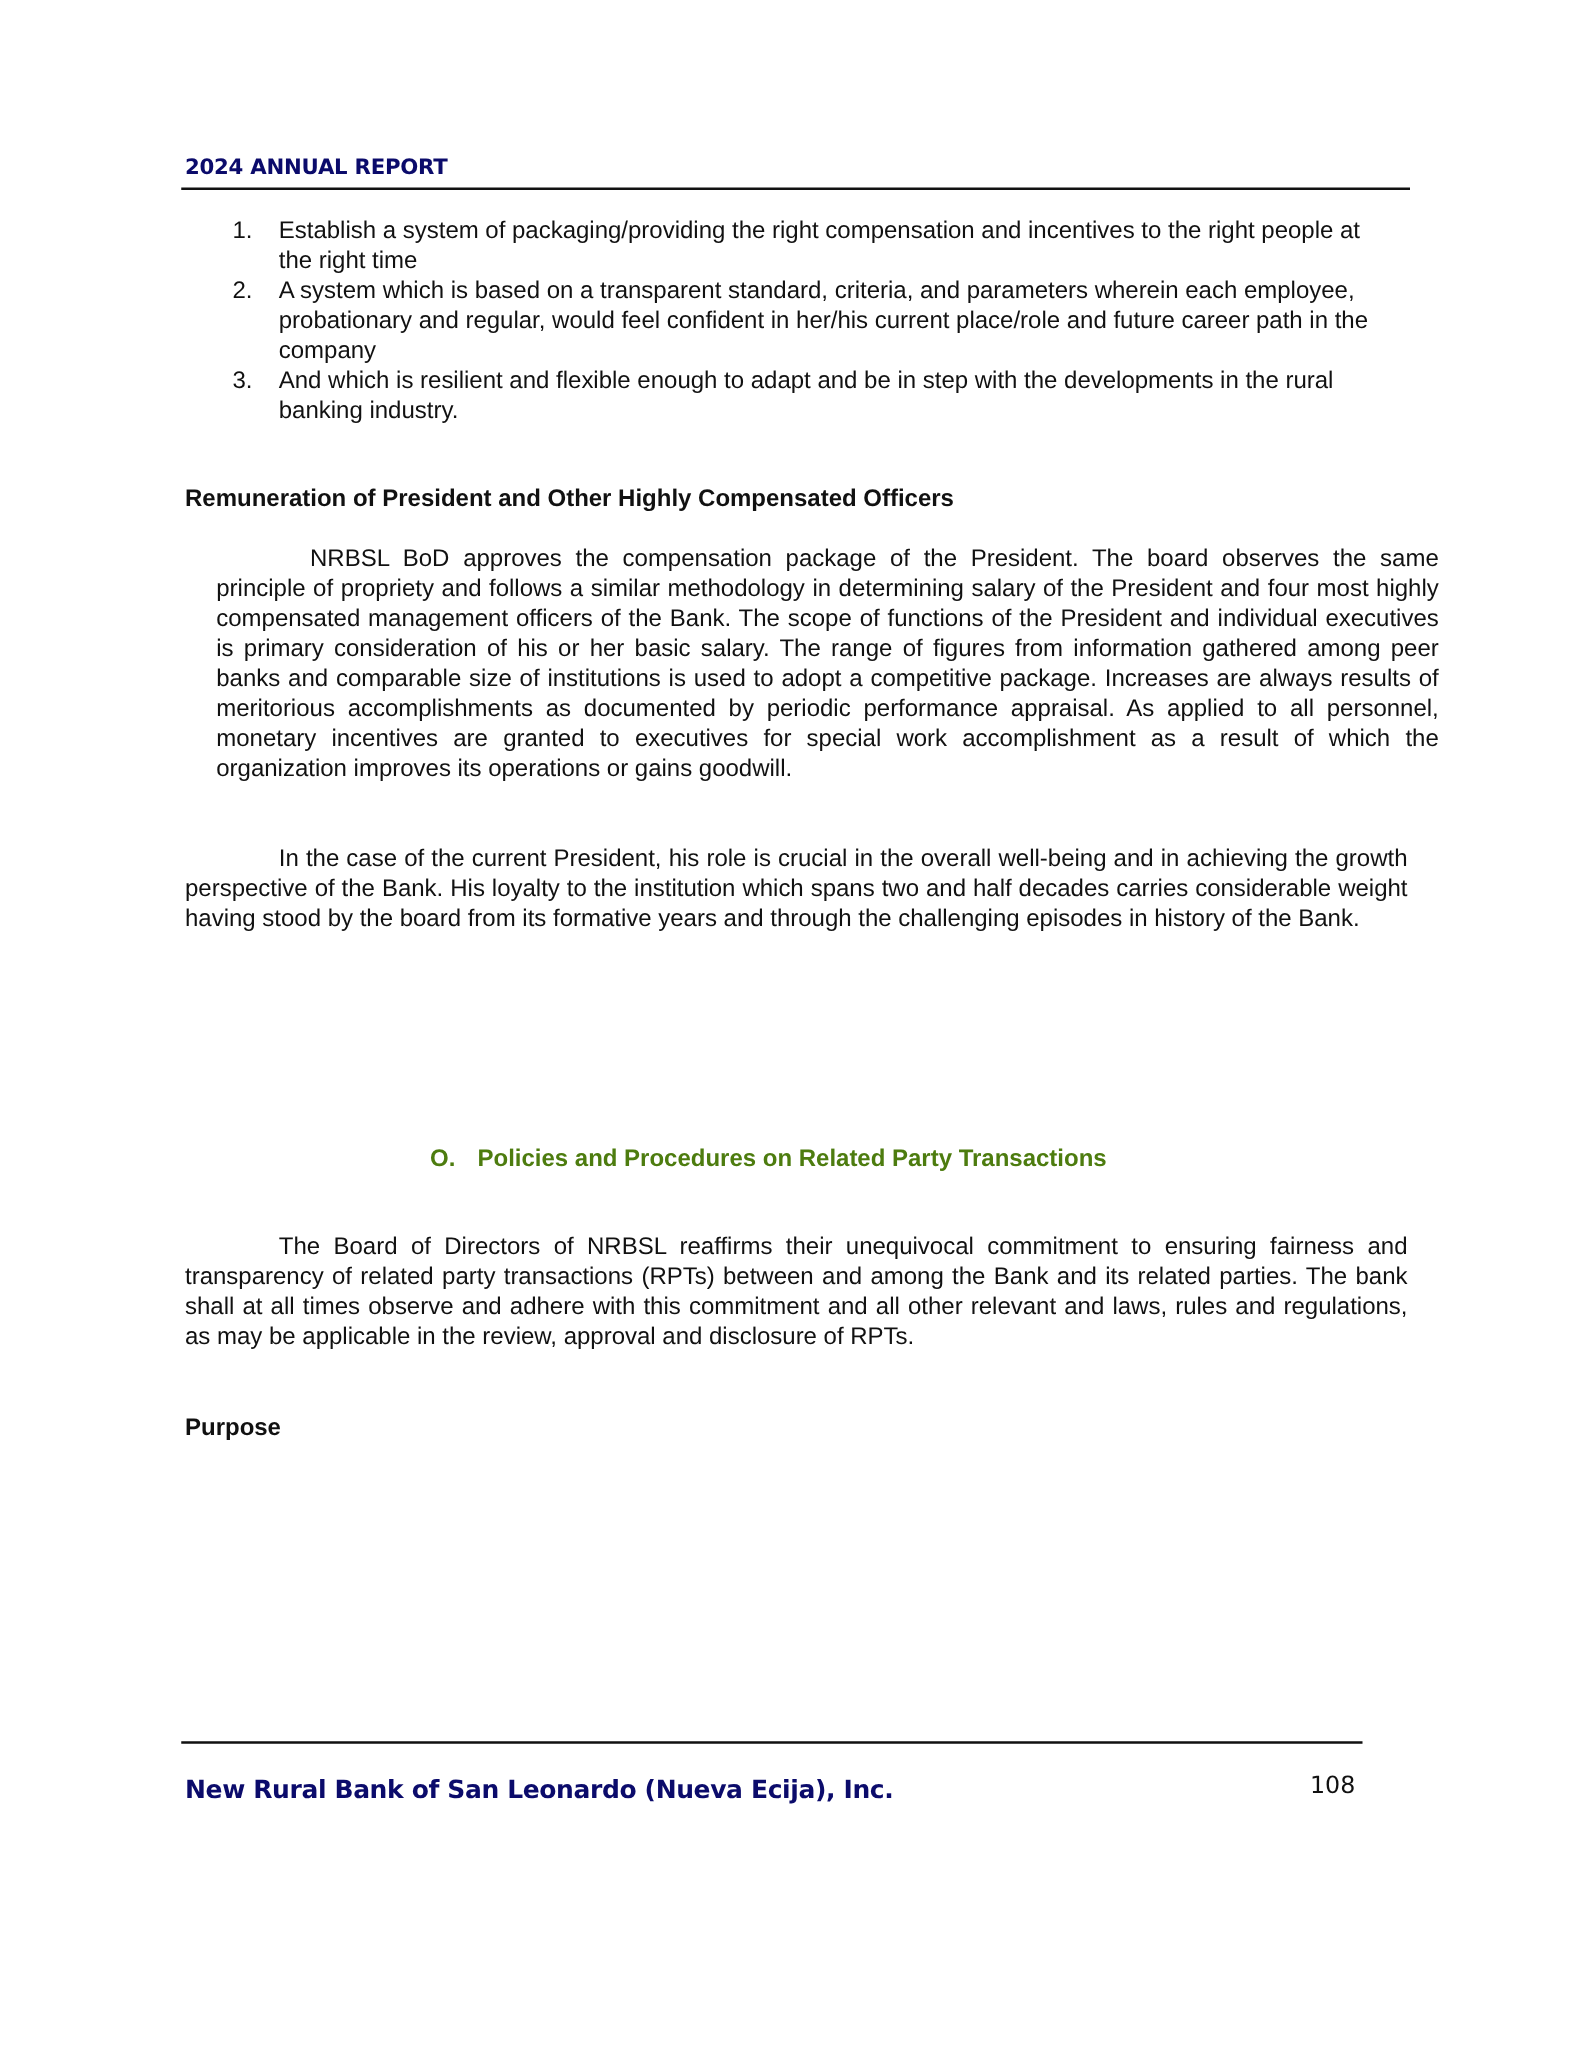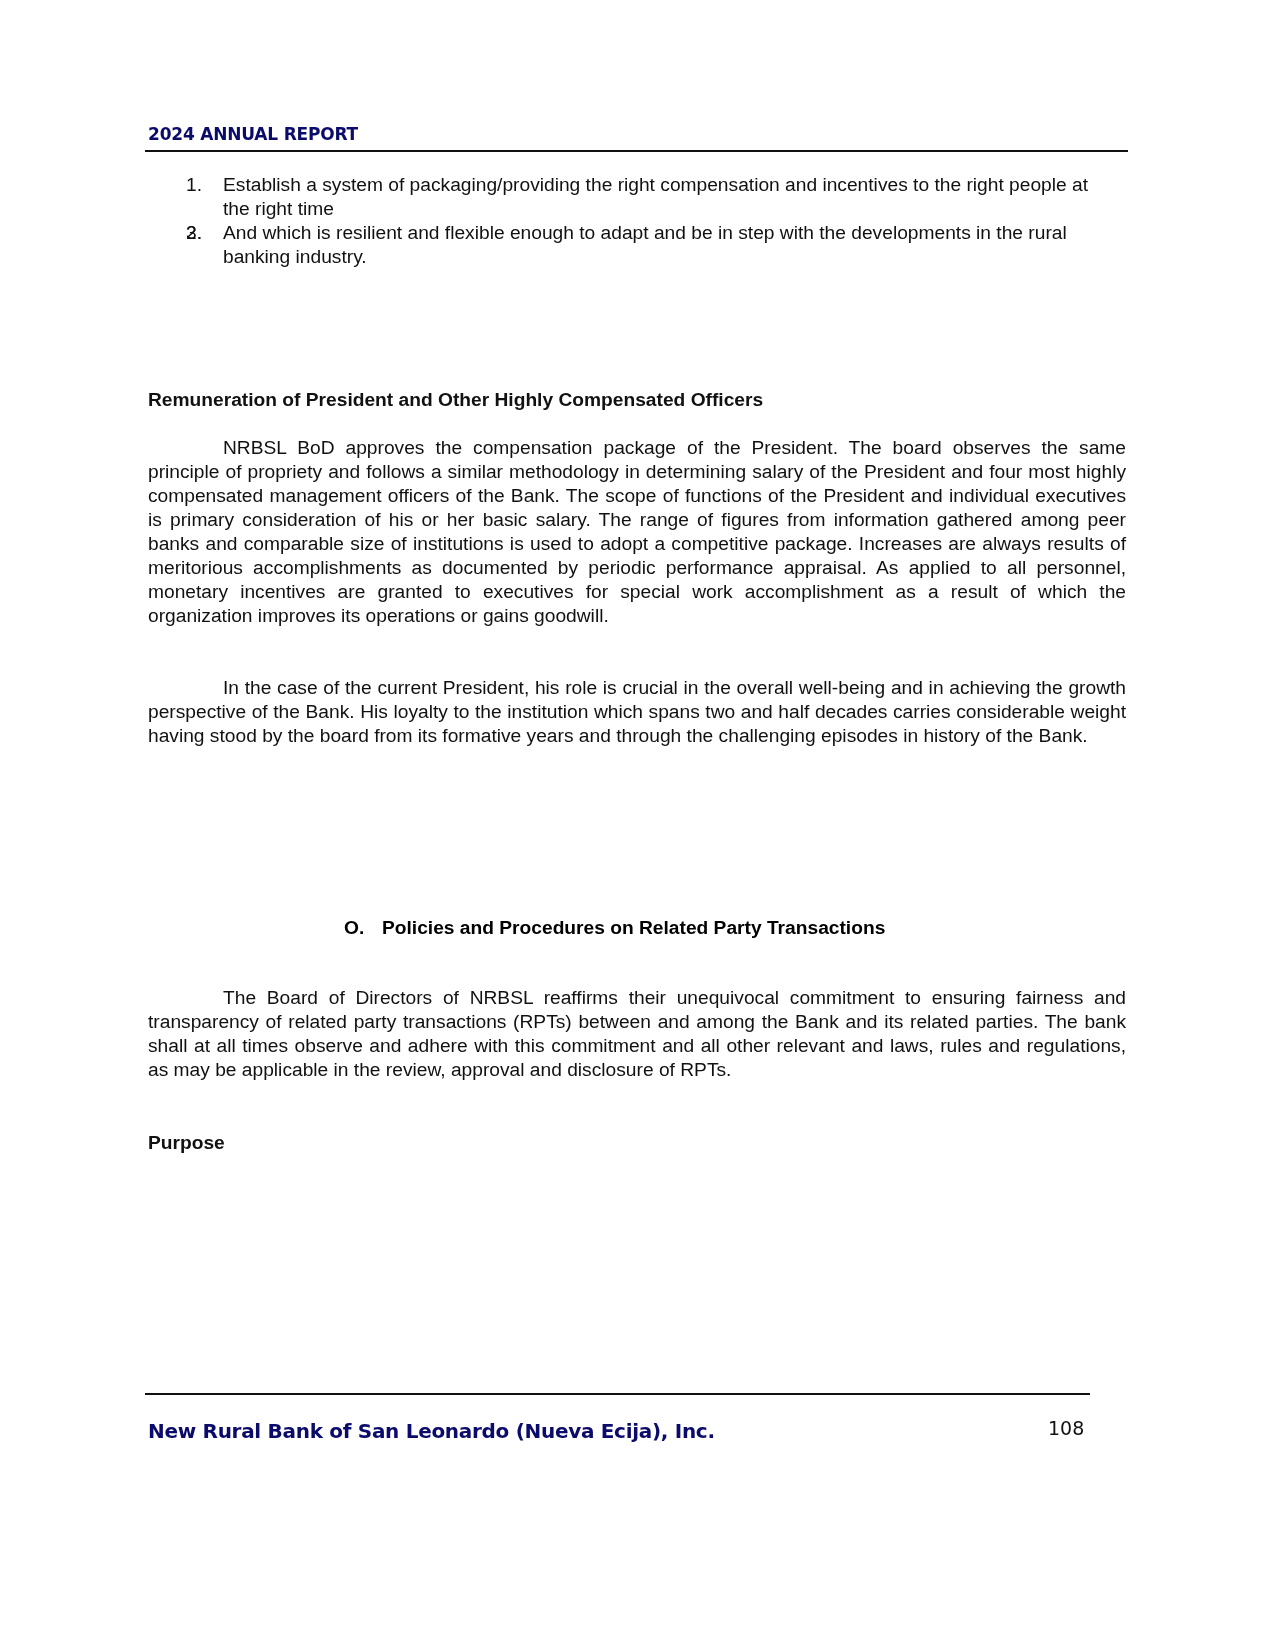--- a/index.html
+++ b/index.html
@@ -21,21 +21,21 @@
     .list-num { position: absolute; left: 38px; top: 0; }
     .block { position: absolute; left: 148px; width: 978px; }
     .justify { text-align: justify; text-align-last: left; }
     .indent { text-indent: 75px; margin: 0; }
     .subheading {
       position: absolute; left: 148px;
       font-family: "Liberation Sans", sans-serif; font-weight: bold; font-size: 19.2px; line-height: 24px; color: #111111; text-align: center;
     }
     .section-heading {
       position: absolute; left: 344px; top: 916px;
-      font-family: "Liberation Sans", sans-serif; font-weight: bold; font-size: 19.2px; line-height: 24px; color: #000000;
+      font-family: "Liberation Sans", sans-serif; font-weight: bold; font-size: 19.2px; line-height: 24px; color: #4d7c0f;
     }
     .section-letter { display: inline-block; width: 38px; }
     .footer-bank {
       position: absolute; left: 148px; top: 1419px;
       font-family: "DejaVu Sans", sans-serif; font-weight: bold; font-size: 20px; color: #0b0b6b; letter-spacing: -0.3px;
     }
     .footer-page {
       position: absolute; left: 1048px; top: 1417px;
       font-family: "DejaVu Sans", sans-serif; font-size: 19px; color: #111111;
     }
@@ -48,30 +48,31 @@
   <div class="running-header">2024 ANNUAL REPORT</div>
   <div class="rule header-rule"></div>
 
   <ol class="list body-text">
     <li class="list-item">
       <span class="list-num">1.</span>
       <span>Establish a system of packaging/providing the right compensation and incentives to the right people at the right time</span>
     </li>
     <li class="list-item">
       <span class="list-num">2.</span>
+      <span>A system which is based on a transparent standard, criteria, and parameters wherein each employee, probationary and regular, would feel confident in her/his current place/role and future career path in the company</span>
     </li>
     <li class="list-item">
       <span class="list-num">3.</span>
       <span>And which is resilient and flexible enough to adapt and be in step with the developments in the rural banking industry.</span>
     </li>
   </ol>
 
   <div class="subheading" style="top:388px;">Remuneration of President and Other Highly Compensated Officers</div>
 
-  <div class="block body-text justify" style="top:436px;">
+  <div class="block body-text justify" style="top:436px;margin-left:25px;">
     <p class="indent">NRBSL BoD approves the compensation package of the President. The board observes the same principle of propriety and follows a similar methodology in determining salary of the President and four most highly compensated management officers of the Bank. The scope of functions of the President and individual executives is primary consideration of his or her basic salary. The range of figures from information gathered among peer banks and comparable size of institutions is used to adopt a competitive package. Increases are always results of meritorious accomplishments as documented by periodic performance appraisal. As applied to all personnel, monetary incentives are granted to executives for special work accomplishment as a result of which the organization improves its operations or gains goodwill.</p>
   </div>
 
   <div class="block body-text justify" style="top:676px;">
     <p class="indent">In the case of the current President, his role is crucial in the overall well-being and in achieving the growth perspective of the Bank. His loyalty to the institution which spans two and half decades carries considerable weight having stood by the board from its formative years and through the challenging episodes in history of the Bank.</p>
   </div>
 
 
   <div class="section-heading">
     <span class="section-letter">O.</span><span>Policies and Procedures on Related Party Transactions</span>

